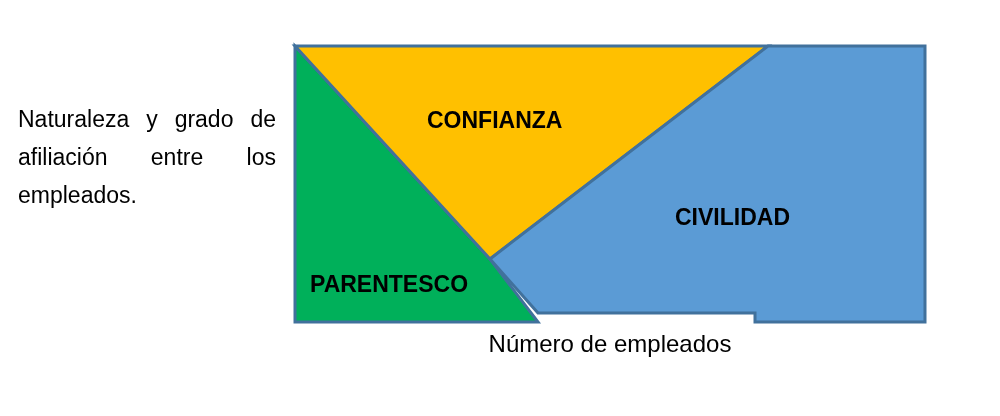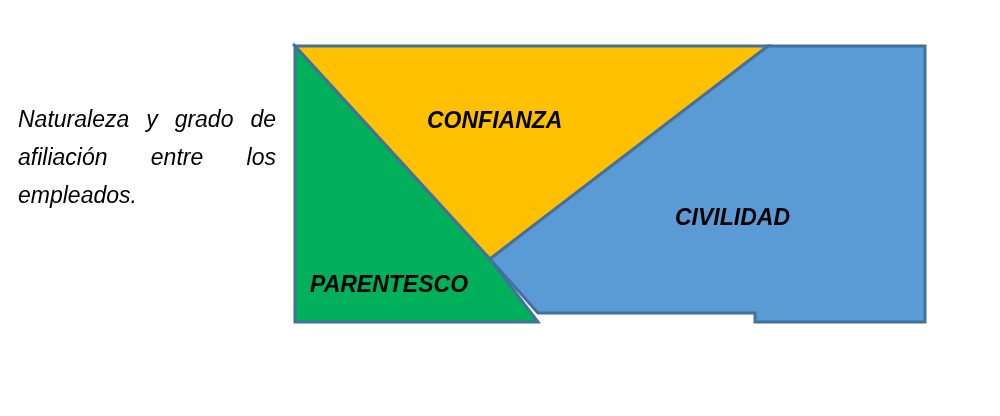--- a/index.html
+++ b/index.html
@@ -10,21 +10,20 @@
     width: 1000px;
     height: 416px;
     background: #ffffff;
     font-family: "Liberation Sans", sans-serif;
     overflow: hidden;
   }
   #figure {
     position: relative;
     width: 832px;
     height: 416px;
-    font-style: italic;
   }
   #axis-caption-y {
     position: absolute;
     left: 18px;
     top: 100px;
     width: 258px;
     font-size: 23px;
     line-height: 38px;
     color: #000000;
     text-align: justify;
@@ -67,14 +66,15 @@
     <polygon id="region-civilidad" points="768,46 925,46 925,322 755,322 755,313 538,313 490,259" fill="#5B9BD5" stroke="#41719C" stroke-width="3" stroke-linejoin="miter"></polygon>
 
     <text class="region-label" x="427" y="128">CONFIANZA</text>
 
     <text class="region-label" x="675" y="225">CIVILIDAD</text>
 
     <text class="region-label" x="310" y="292">PARENTESCO</text>
 
   </svg>
 
+  <div id="axis-caption-x">Número de empleados</div>
 
 </div>
 
 </body></html>

